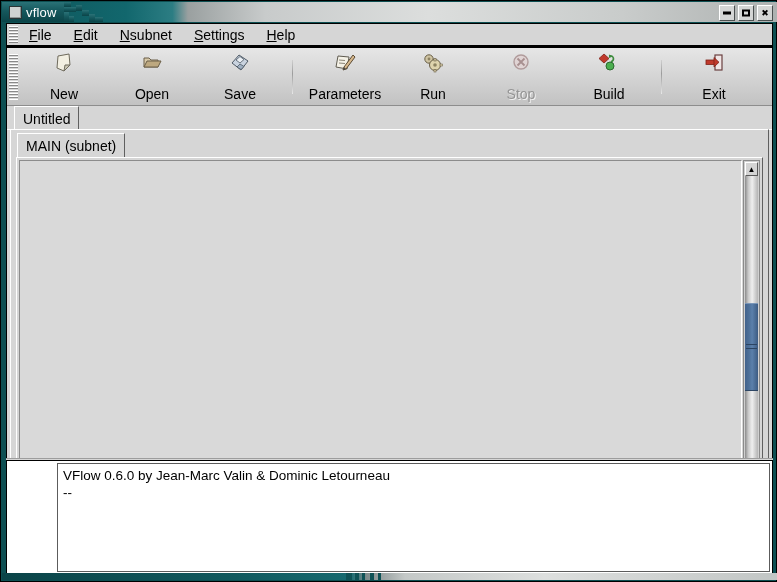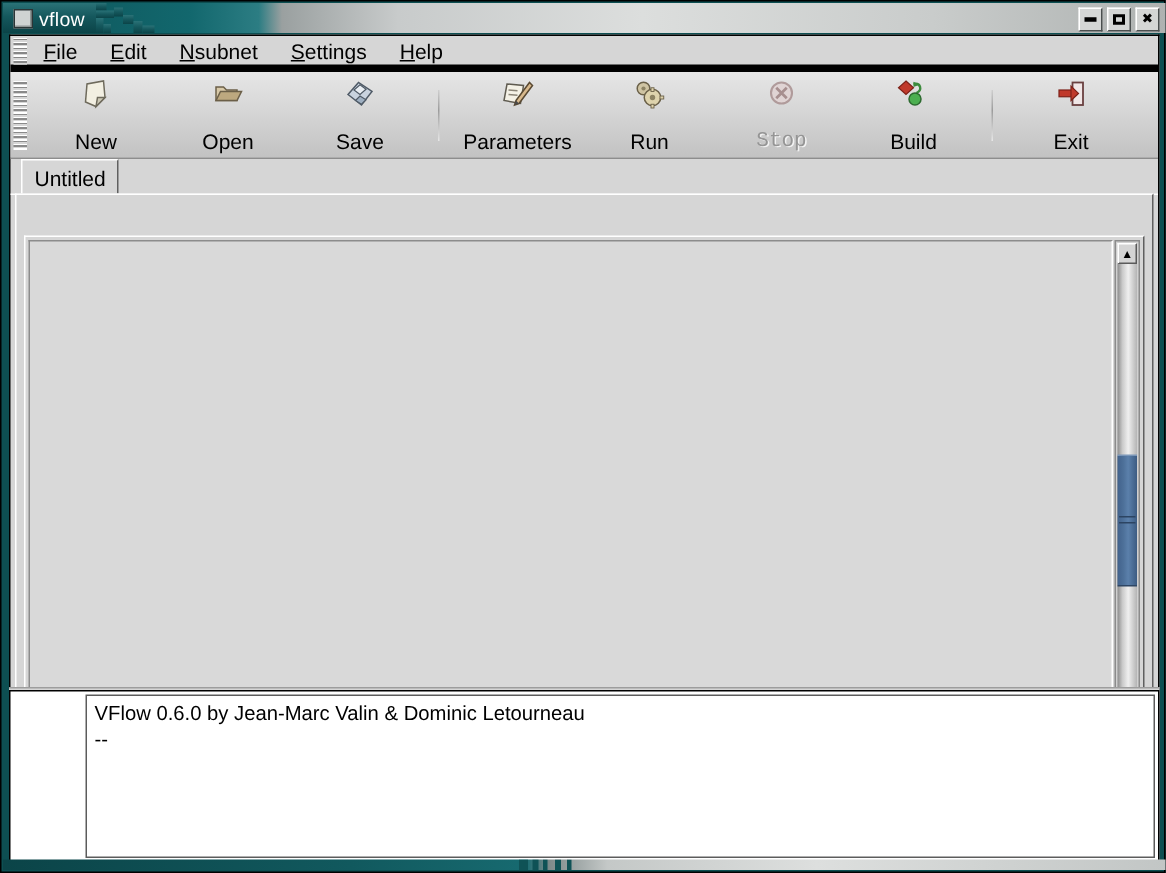--- a/index.html
+++ b/index.html
@@ -101,21 +101,21 @@
     border-right: 1px solid #000;
     box-sizing: border-box;
   }
 
   
   #menubar {
     position: absolute;
     left: 0; top: 0;
     width: 100%; height: 24px;
     background: #d6d6d6;
-    border-bottom: 5px solid #000000;
+    border-bottom: 3px solid #000000;
     box-sizing: border-box;
     display: flex;
     align-items: center;
   }
   #menu-grip {
     width: 9px; height: 18px;
     margin-left: 2px;
     background: repeating-linear-gradient(to bottom,
        #ffffff 0px, #ffffff 1px, #878787 1px, #878787 2px, #d6d6d6 2px, #d6d6d6 3px);
   }
@@ -161,21 +161,21 @@
   }
   .tool-btn .ic {
     width: 26px; height: 24px;
     position: relative;
   }
   .tool-btn .lb {
     font-size: 14px;
     line-height: 15px;
     color: #000;
   }
-  .tool-btn.disabled .lb { color: #959595; text-shadow: 1px 1px 0 #f2f2f2; font-family: Liberation Mono, monospace; }
+  .tool-btn.disabled .lb { color: #959595; text-shadow: 1px 1px 0 #f2f2f2; }
   .tool-sep {
     width: 1px;
     margin: 10px 8px;
     background: linear-gradient(to bottom, #cfcfcf, #9c9c9c 40%, #e8e8e8);
     align-self: center;
     height: 34px;
   }
 
   
   #notebook-outer {
@@ -513,20 +513,23 @@
 
       <div class="tabrow">
         <div class="tab" id="outer-tab">
           <span>Untitled</span>
         </div>
       </div>
       <div id="outer-empty"></div>
 
       <div id="outer-body">
 
+        <div class="tab" id="inner-tab">
+          <span>MAIN (subnet)</span>
+        </div>
 
         <div id="inner-body">
           <div id="canvas-wrap">
 
             <div id="canvas"></div>
 
             <div class="sb-v">
               <div class="sb-arrow" style="left:1px; right:1px; top:1px; height:14px;">
                 <span>▲</span>
               </div>

